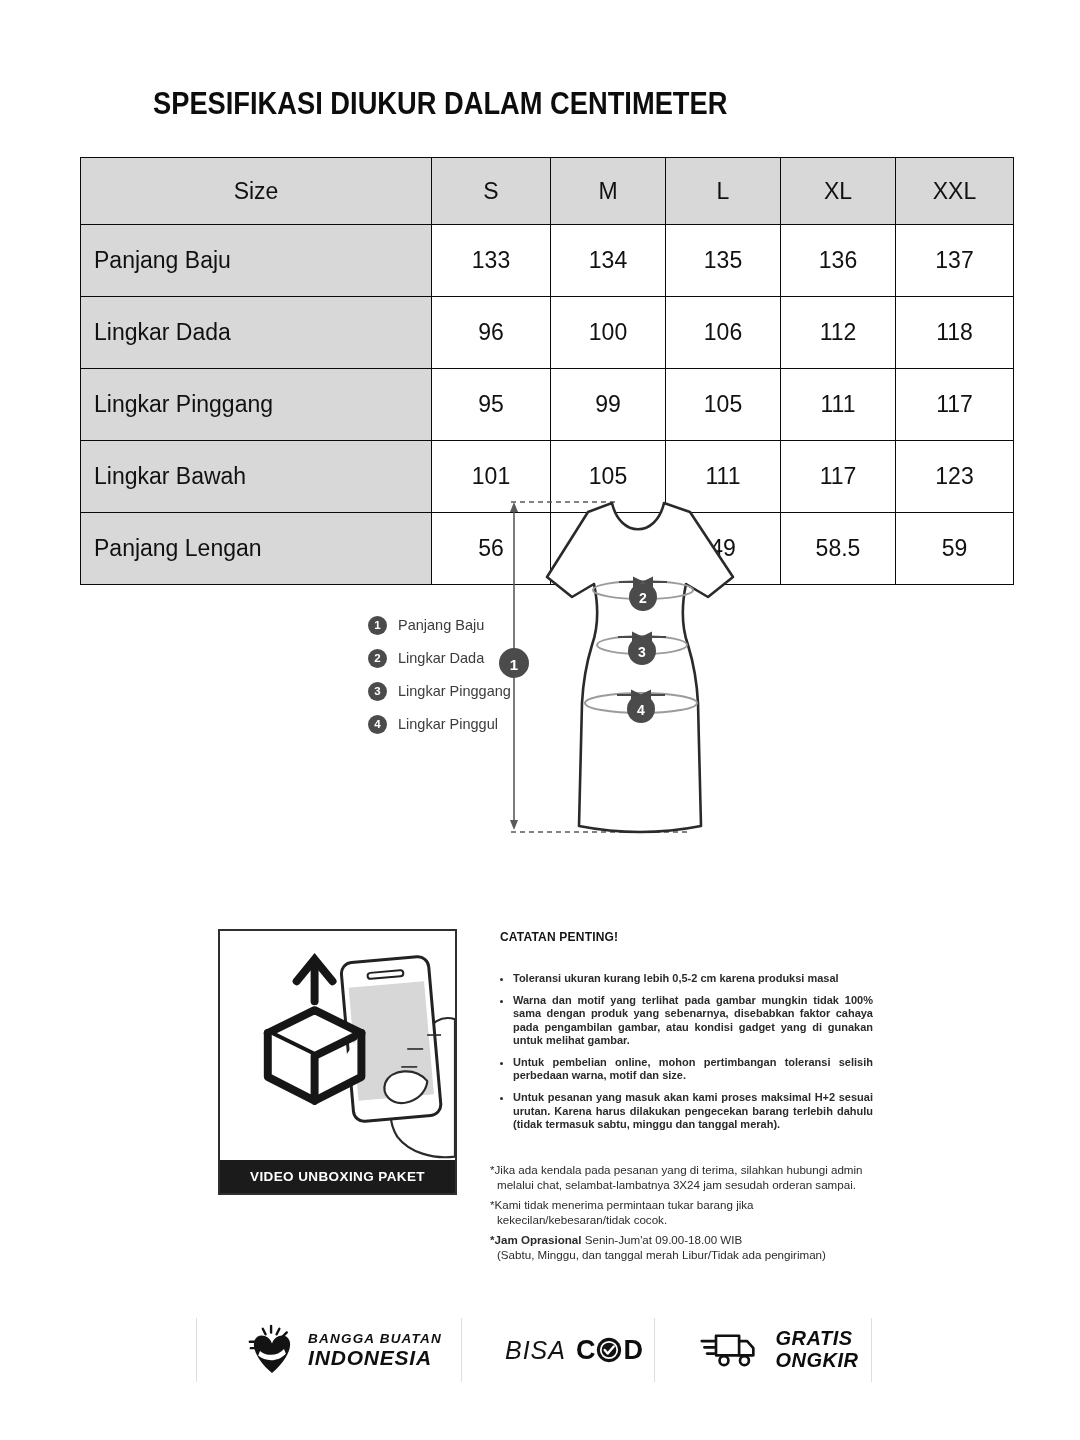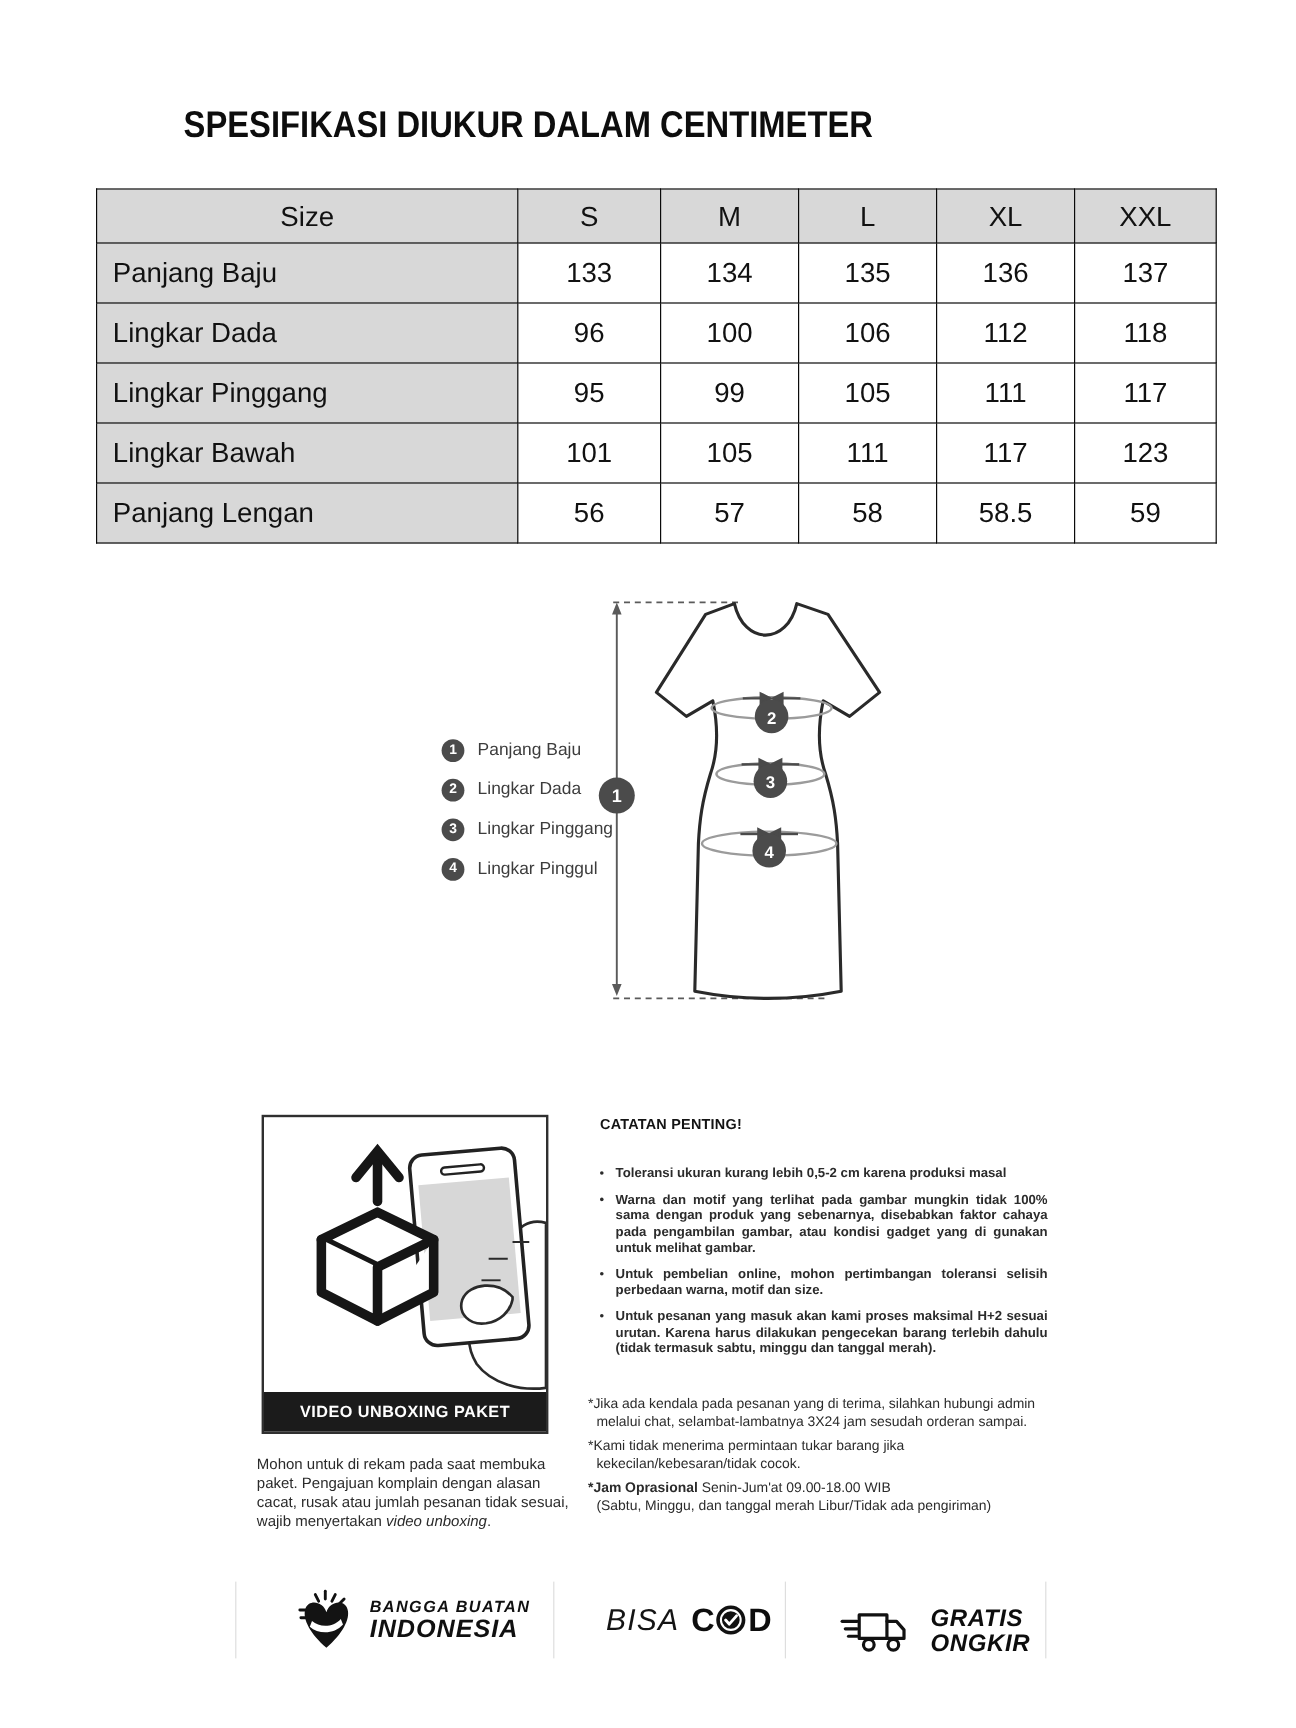--- a/index.html
+++ b/index.html
@@ -6,21 +6,21 @@
   .page{position:relative;width:1080px;height:1440px;background:#ffffff;overflow:hidden;
         font-family:"Liberation Sans", sans-serif;color:#222;}
 
   
   .page-title{position:absolute;left:153px;top:86px;margin:0;font-size:31px;font-weight:bold;
     color:#0d0d0d;white-space:nowrap;transform:scaleX(.88);transform-origin:left top;letter-spacing:0;}
 
   
   .size-table{position:absolute;left:80px;top:157px;width:933px;border-collapse:collapse;
     table-layout:fixed;font-size:23px;color:#111;}
-  .size-table th,.size-table td{border:1.6px solid #0a0a0a;padding:0;font-weight:400;}
+  .size-table th,.size-table td{border:1.6px solid #0a0a0a;padding:11px;font-weight:400;}
   .size-table th{height:44px;background:#d8d8d8;text-align:center;}
   .size-table td{height:49px;text-align:center;background:#fff;}
   .size-table td.lbl{background:#d8d8d8;text-align:left;padding-left:13px;}
 
   
   .figure-svg{position:absolute;left:340px;top:478px;width:460px;height:390px;}
   .legend{position:absolute;left:368px;top:615px;margin:0;padding:0;list-style:none;}
   .legend li{display:flex;align-items:center;height:20px;margin-bottom:13px;}
   .lnum{display:inline-block;width:19px;height:19px;border-radius:50%;background:#4b4b4b;color:#fff;
     font-size:11.5px;font-weight:bold;line-height:19px;text-align:center;flex:0 0 19px;}
@@ -41,21 +41,21 @@
     letter-spacing:.2px;color:#141414;}
   .nlist{position:absolute;left:497px;top:972px;width:360px;margin:0;padding:0 0 0 16px;list-style:disc outside;}
   .nlist li{font-size:11px;line-height:1.2;text-align:justify;margin-bottom:9px;color:#2b2b2b;font-weight:bold;}
   .fns{position:absolute;left:490px;top:1163px;width:396px;}
   .fn{margin:0 0 6px 0;font-size:11.6px;line-height:1.26;color:#2b2b2b;padding-left:7px;text-indent:-7px;}
   .fn b{font-weight:bold;}
 
   
   .badges{position:absolute;left:196px;top:1318px;width:676px;height:64px;display:flex;}
   .badge{height:100%;display:flex;align-items:center;justify-content:center;border-left:1px solid #dedede;box-sizing:border-box;padding-left:32px;}
-  .badge:last-child{border-right:1px solid #dedede;align-items:flex-end;}
+  .badge:last-child{border-right:1px solid #dedede;}
   .badge-1{width:265px;}
   .badge-2{width:193px;}
   .badge-3{width:218px;}
   .btxt{margin-left:12px;color:#101010;}
   .b1a{font-size:13.5px;font-style:italic;font-weight:600;letter-spacing:1.2px;line-height:1.15;}
   .b1b{font-size:21px;font-style:italic;font-weight:800;letter-spacing:.8px;line-height:1.05;}
   .bisa{font-size:25px;font-style:italic;font-weight:400;letter-spacing:1px;color:#141414;margin-right:10px;}
   .cod{display:flex;align-items:center;font-size:27px;font-weight:900;color:#0d0d0d;}
   .cod-o{width:26px;height:26px;margin:0 1px;}
   .b3a,.b3b{font-size:20px;font-style:italic;font-weight:800;letter-spacing:.5px;line-height:1.08;color:#0d0d0d;}
@@ -116,21 +116,21 @@
         <td>101</td>
         <td>105</td>
         <td>111</td>
         <td>117</td>
         <td>123</td>
       </tr>
       <tr>
         <td class="lbl">Panjang Lengan</td>
         <td>56</td>
         <td>57</td>
-        <td>58</td>
+        <td>49</td>
         <td>58.5</td>
         <td>59</td>
       </tr>
     </tbody>
   </table>
 
   <svg class="figure-svg" viewBox="0 0 460 390">
 
     <line x1="171" y1="24" x2="277" y2="24" stroke="#5a5a5a" stroke-width="1.6" stroke-dasharray="5,4"></line>
     <line x1="171" y1="354" x2="350" y2="354" stroke="#5a5a5a" stroke-width="1.6" stroke-dasharray="5,4"></line>
@@ -232,21 +232,20 @@
         <path d="M142,102 L142,146 L95,170"></path>
       </g>
       <g stroke="#161616" stroke-width="8" stroke-linecap="round" fill="none">
         <line x1="95" y1="70" x2="95" y2="34"></line>
         <path d="M77,50 L95,28 L113,50"></path>
       </g>
     </svg>
     <div class="unbox-bar">VIDEO UNBOXING PAKET</div>
   </div>
 
-  <p class="unbox-note"><span>Mohon untuk di rekam pada saat membuka paket. Pengajuan komplain dengan alasan cacat, rusak atau jumlah pesanan tidak sesuai, wajib menyertakan </span><em>video unboxing</em><span>.</span></p>
 
   <h2 class="notes-heading">CATATAN PENTING!</h2>
   <ul class="nlist">
     <li>Toleransi ukuran kurang lebih 0,5-2 cm karena produksi masal</li>
     <li>Warna dan motif yang terlihat pada gambar mungkin tidak 100% sama dengan produk yang sebenarnya, disebabkan faktor cahaya pada pengambilan gambar, atau kondisi gadget yang di gunakan untuk melihat gambar.</li>
     <li>Untuk pembelian online, mohon pertimbangan toleransi selisih perbedaan warna, motif dan size.</li>
     <li>Untuk pesanan yang masuk akan kami proses maksimal H+2 sesuai urutan. Karena harus dilakukan pengecekan barang terlebih dahulu (tidak termasuk sabtu, minggu dan tanggal merah).</li>
   </ul>
   <div class="fns">
     <p class="fn">*Jika ada kendala pada pesanan yang di terima, silahkan hubungi admin melalui chat, selambat-lambatnya 3X24 jam sesudah orderan sampai.</p>

